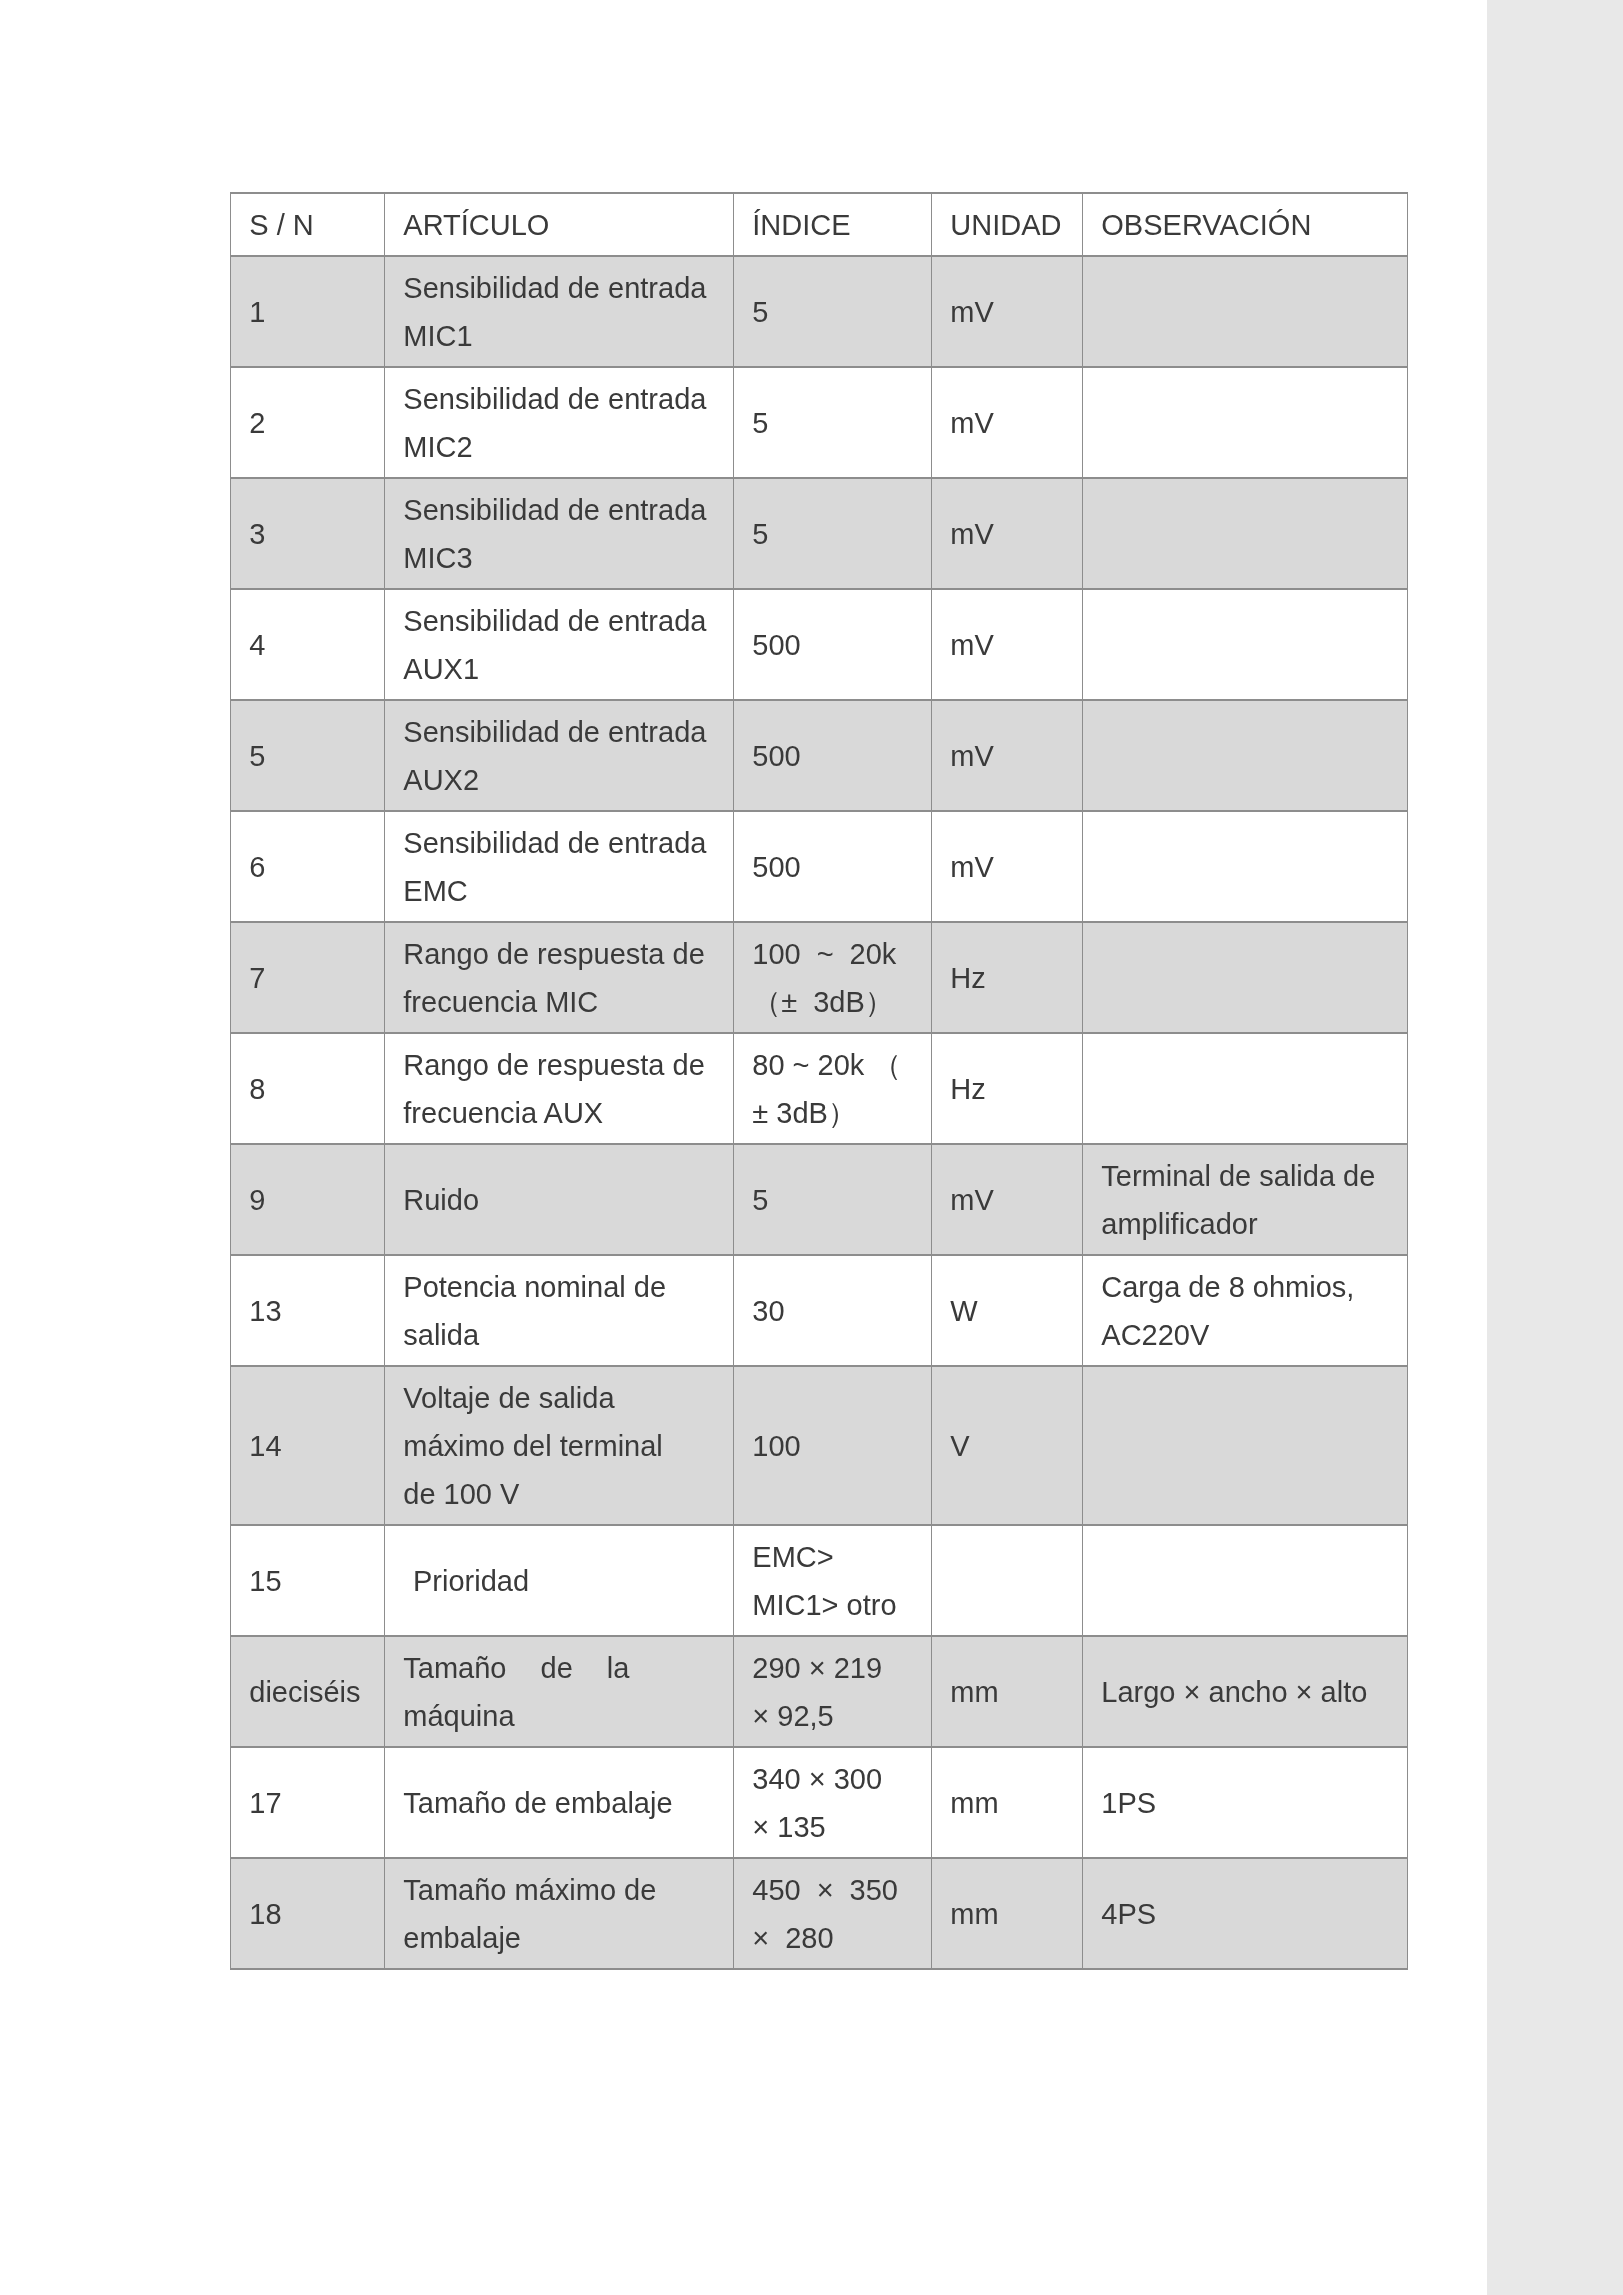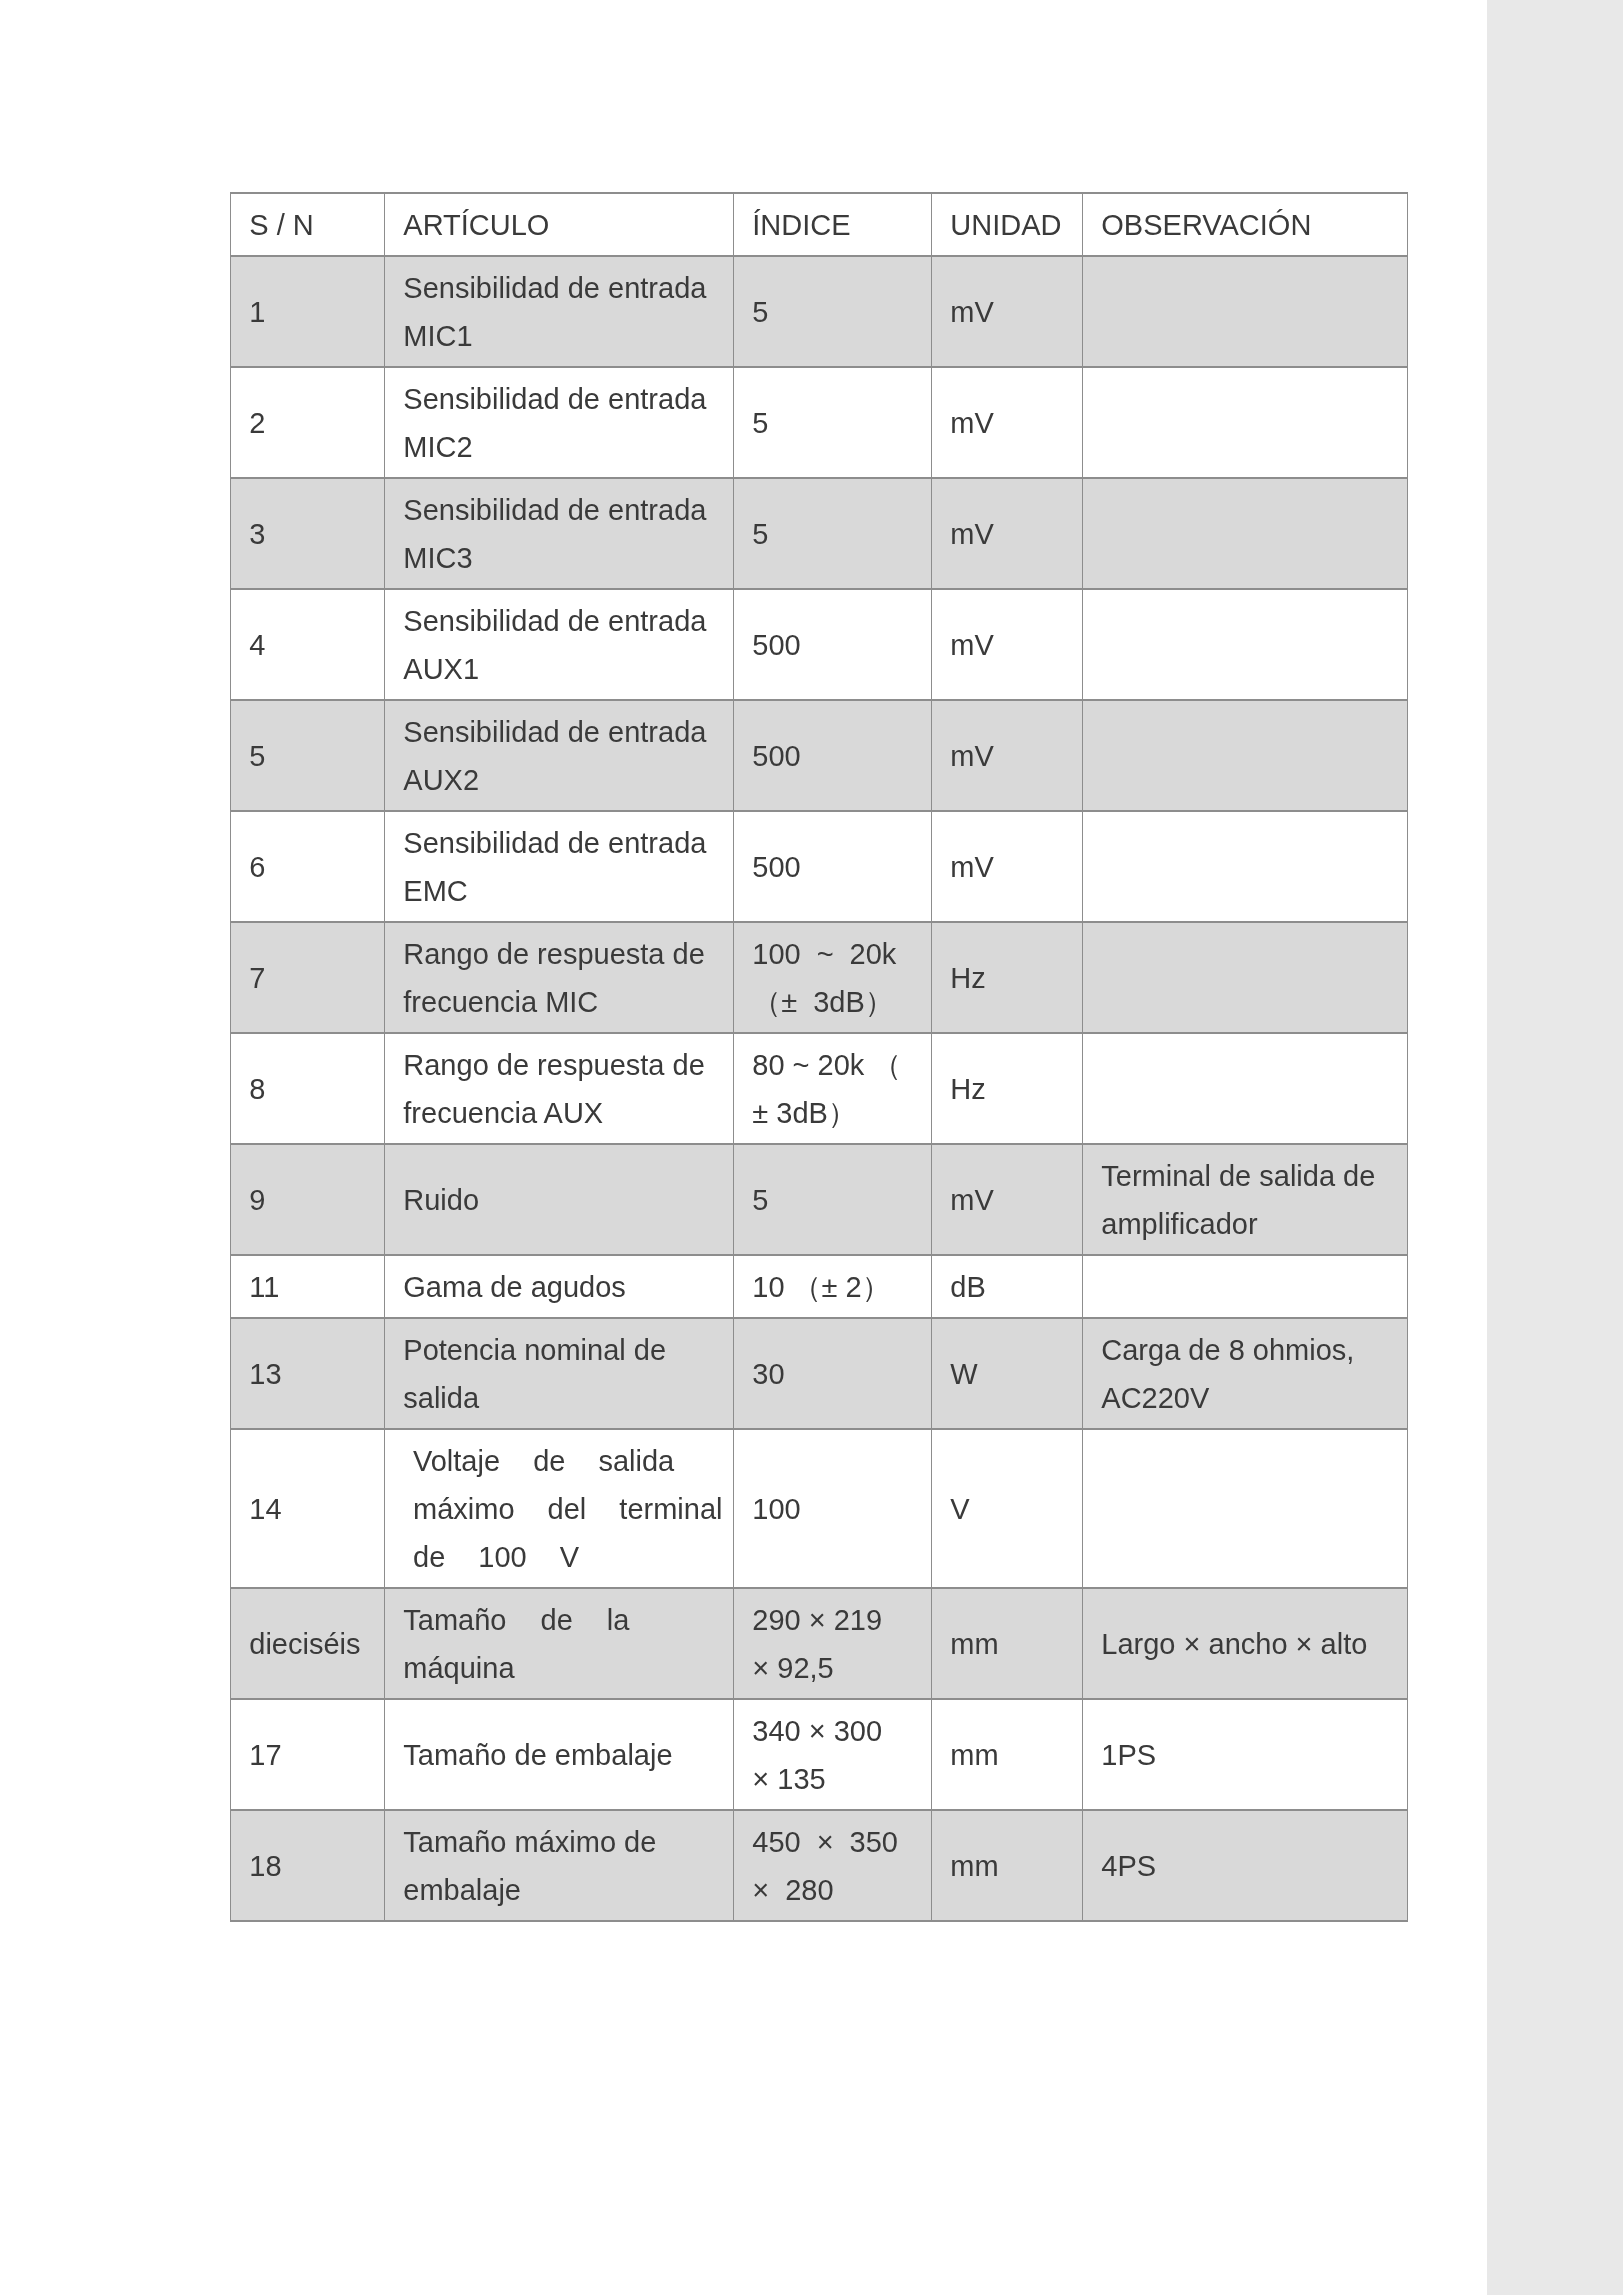--- a/index.html
+++ b/index.html
@@ -152,45 +152,46 @@
         </tr>
         <tr>
           <td class="col-sn">9</td>
           <td class="col-articulo">Ruido</td>
           <td class="col-indice">5</td>
           <td class="col-unidad">mV</td>
           <td class="col-observacion">Terminal de salida de
 amplificador</td>
         </tr>
         <tr>
-          <td class="col-sn">11</td>
-          <td class="col-articulo">Gama de agudos</td>
-          <td class="col-indice">10 （± 2）</td>
-          <td class="col-unidad">dB</td>
-          <td class="col-observacion"></td>
-        </tr>
-        <tr>
           <td class="col-sn">13</td>
           <td class="col-articulo">Potencia nominal de
 salida</td>
           <td class="col-indice">30</td>
           <td class="col-unidad">W</td>
           <td class="col-observacion">Carga de 8 ohmios,
 AC220V</td>
         </tr>
         <tr>
           <td class="col-sn">14</td>
           <td class="col-articulo">Voltaje de salida
 máximo del terminal
 de 100 V</td>
           <td class="col-indice">100</td>
           <td class="col-unidad">V</td>
           <td class="col-observacion"></td>
         </tr>
         <tr>
+          <td class="col-sn">15</td>
+          <td class="col-articulo">Prioridad</td>
+          <td class="col-indice">EMC&gt;
+MIC1&gt; otro</td>
+          <td class="col-unidad"></td>
+          <td class="col-observacion"></td>
+        </tr>
+        <tr>
           <td class="col-sn">dieciséis</td>
           <td class="col-articulo">Tamaño de la máquina</td>
           <td class="col-indice">290 × 219
 × 92,5</td>
           <td class="col-unidad">mm</td>
           <td class="col-observacion">Largo × ancho × alto</td>
         </tr>
         <tr>
           <td class="col-sn">17</td>
           <td class="col-articulo">Tamaño de embalaje</td>

